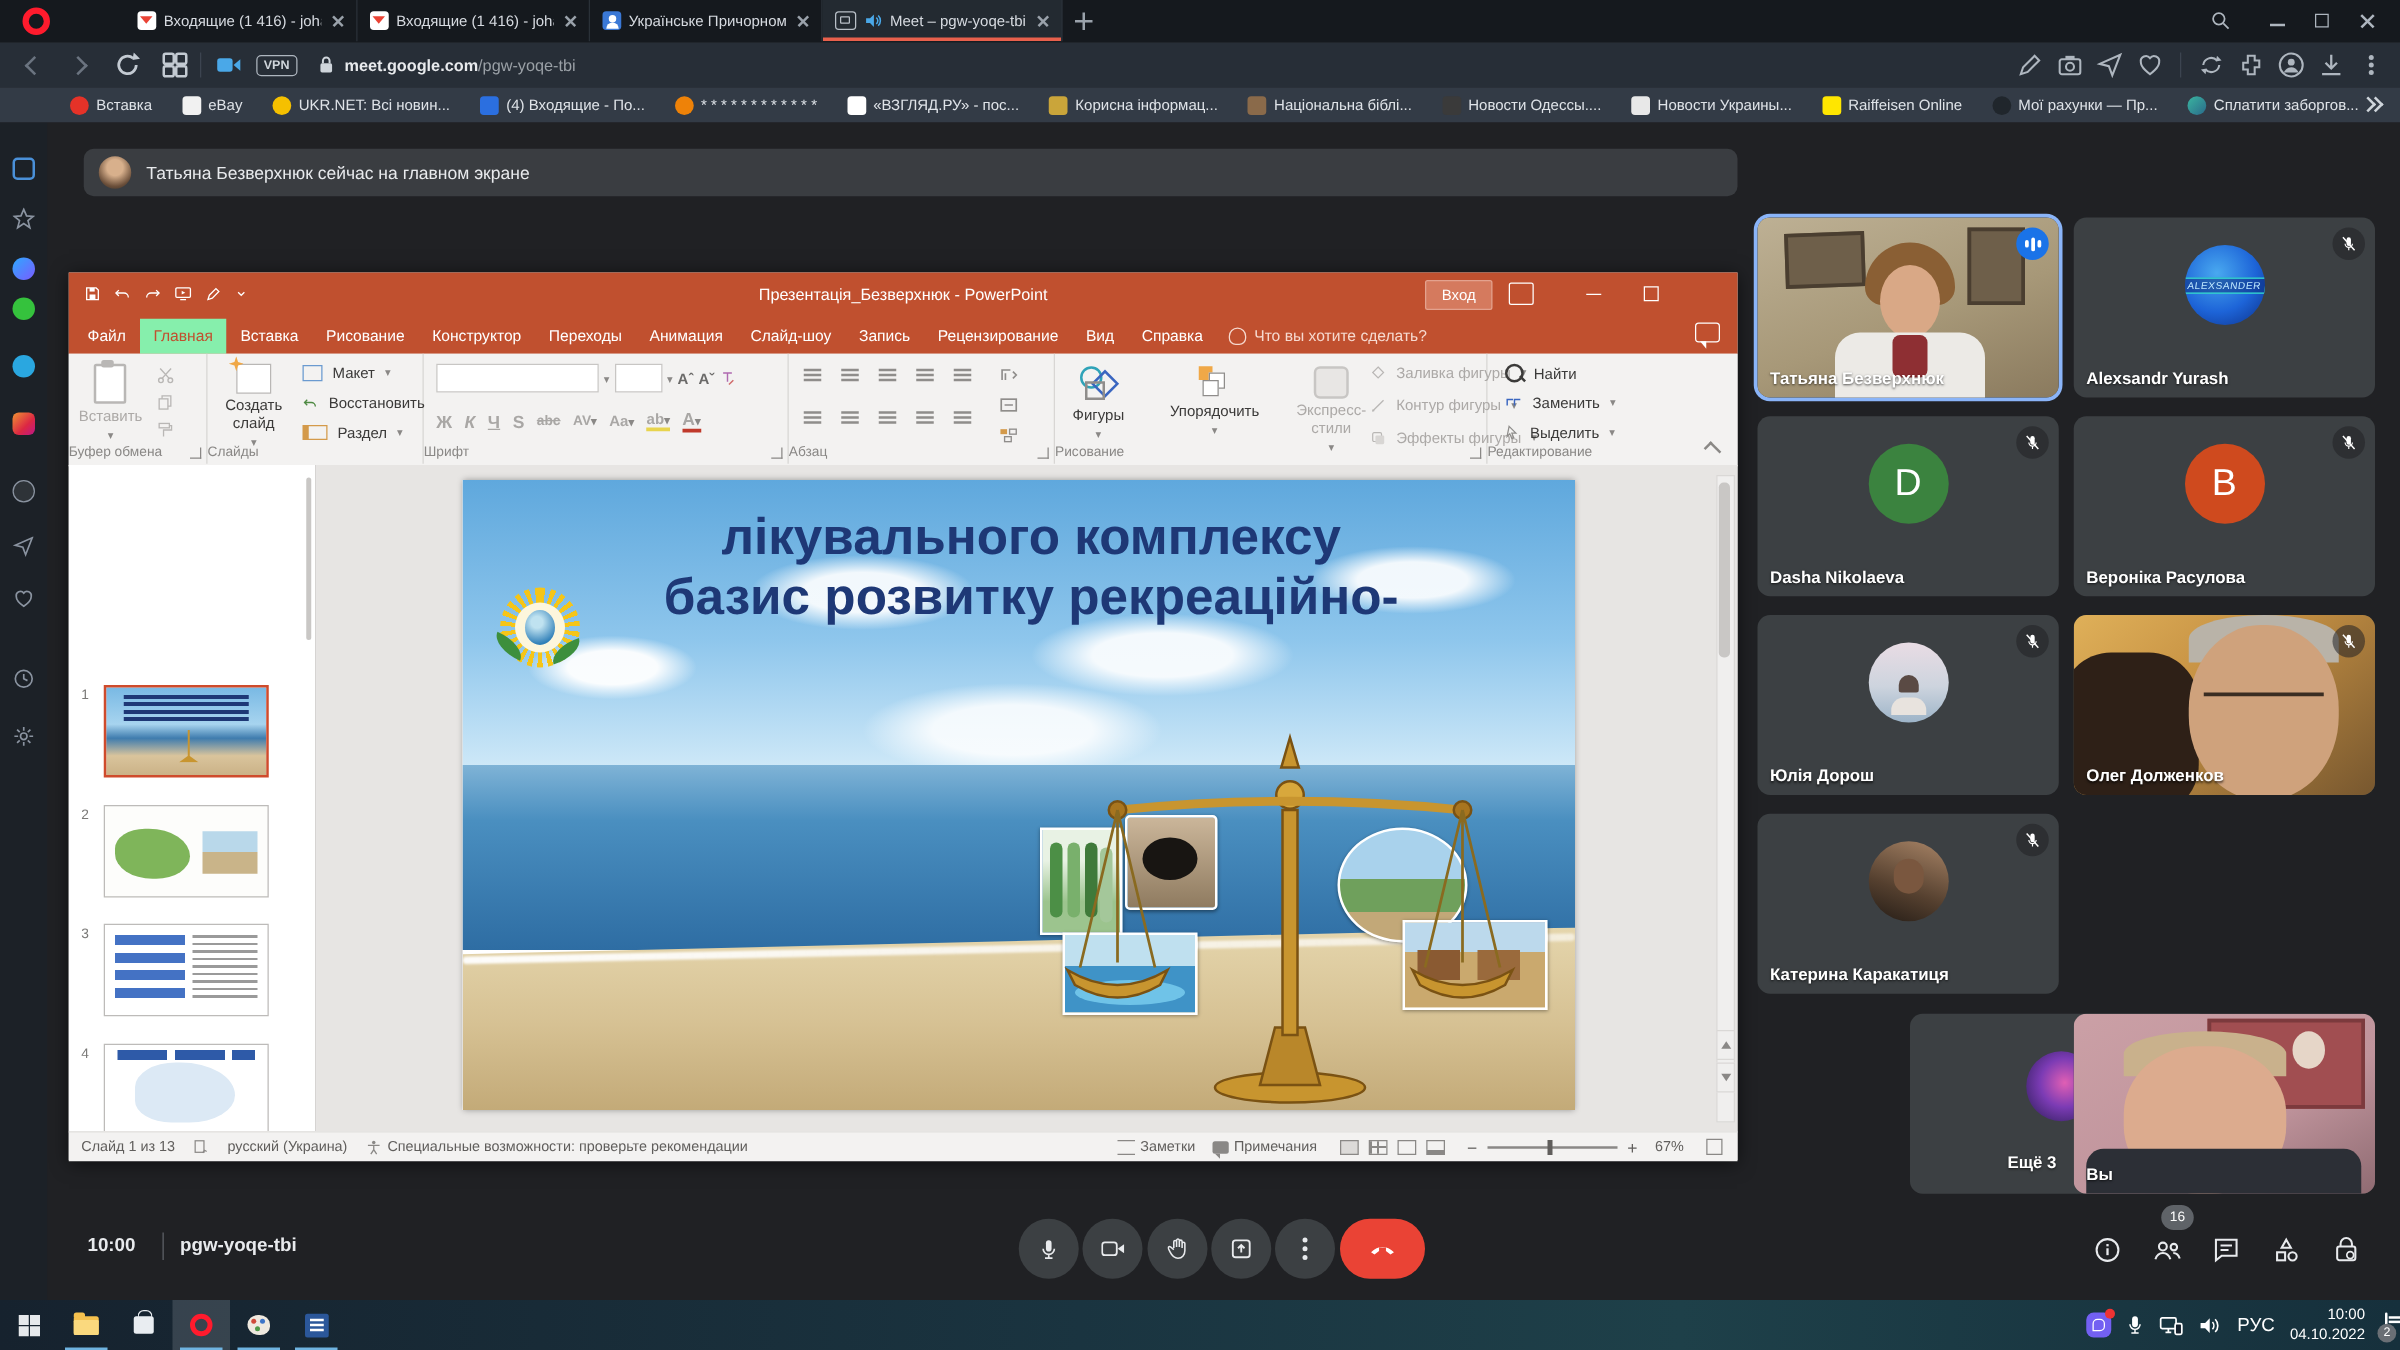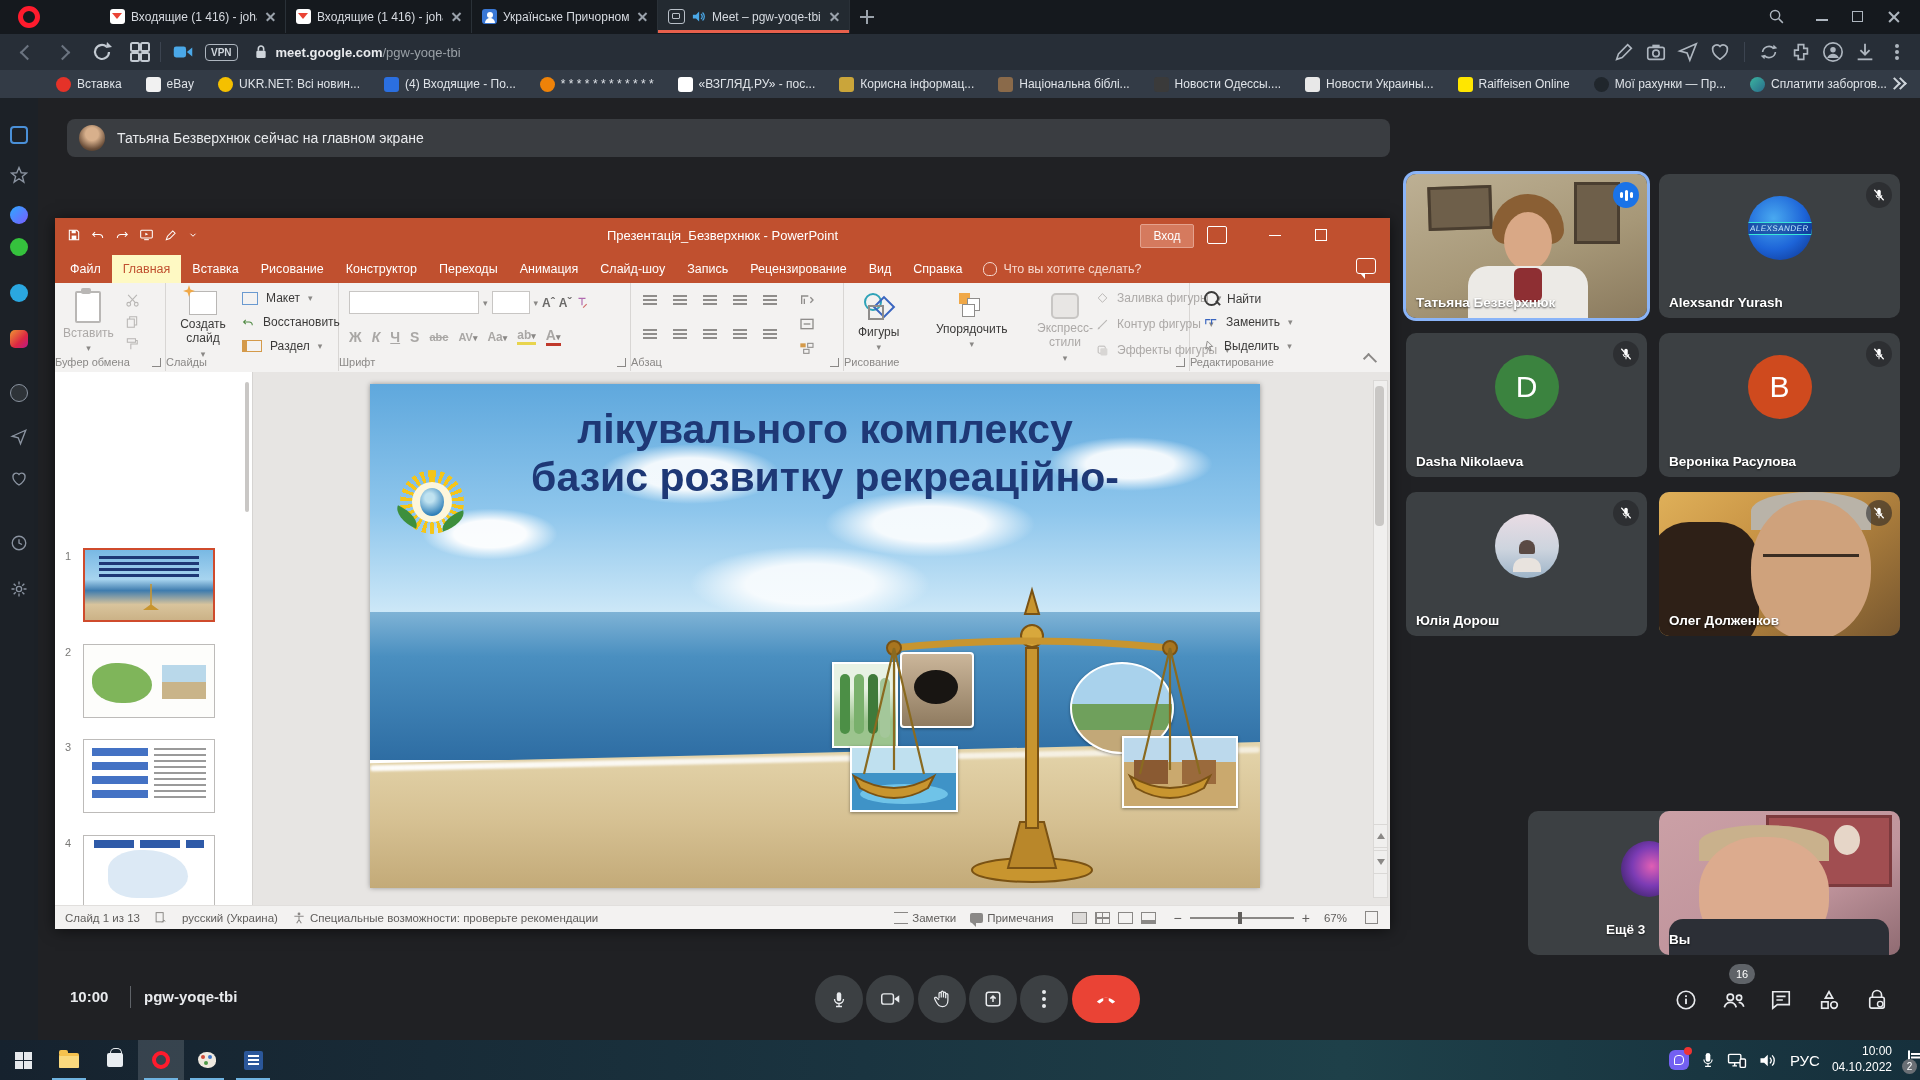--- a/index.html
+++ b/index.html
@@ -106,21 +106,21 @@
   .signin{position:absolute;left:1085px;top:6px;width:52px;height:22px;background:#d57a5e;border:1px solid #e4a28e;color:#fff;font-size:12px;display:flex;align-items:center;justify-content:center;border-radius:2px;}
   .ribbon-opts{position:absolute;left:1152px;top:8px;width:18px;height:16px;border:1.5px solid #fff;border-radius:2px;}
   .pwc{position:absolute;top:0;width:46px;height:34px;display:flex;align-items:center;justify-content:center;}
   .pwc-min i{width:12px;height:0;border-bottom:1.5px solid #fff;display:block;}
   .pwc-max i{width:10px;height:10px;border:1.5px solid #fff;display:block;}
   .pwc-x{position:relative;}
   .pwc-x:before,.pwc-x:after{content:"";position:absolute;left:16px;top:16px;width:14px;height:1.6px;background:#fff;}
   .pwc-x:before{transform:rotate(45deg);} .pwc-x:after{transform:rotate(-45deg);}
   #ppt-tabs{position:absolute;left:0;top:34px;width:1335px;height:31px;background:#c0502f;display:flex;align-items:flex-end;color:#fff;font-size:12.5px;}
   .ptab{padding:7px 11px;white-space:nowrap;}
-  .ptab.active{background:#fef9c3;color:#c0502f;}
+  .ptab.active{background:#86efac;color:#c0502f;}
   .tellme{display:flex;align-items:center;gap:6px;color:#f6d9cf;padding:7px 10px;}
   .bulb{width:12px;height:12px;border:1.5px solid #f6d9cf;border-radius:50% 50% 40% 40%;}
   .pcomment{position:absolute;right:14px;top:40px;width:18px;height:14px;border:1.6px solid #fff;border-radius:3px;}
   .pcomment:after{content:"";position:absolute;left:3px;bottom:-6px;border-left:5px solid transparent;border-right:0 solid transparent;border-top:6px solid #fff;}
   #ribbon{position:absolute;left:0;top:65px;width:1335px;height:89px;background:#f3f2f1;border-bottom:1px solid #d8d6d4;font-size:12px;color:#3b3a39;}
   .rgroup{position:absolute;top:0;height:88px;border-right:1px solid #d8d6d4;box-sizing:border-box;}
   .glabel{position:absolute;bottom:3px;left:0;right:0;text-align:left;font-size:11px;color:#8a8886;}
   .launch{position:absolute;right:4px;bottom:4px;width:8px;height:8px;border-right:1.5px solid #8a8886;border-bottom:1.5px solid #8a8886;}
   .gray{color:#aca9a7;}
   .bigbtn{display:flex;flex-direction:column;align-items:center;gap:3px;padding-top:8px;}
@@ -853,20 +853,31 @@
     <div class="micoff">
         <svg width="14" height="14" viewBox="0 0 24 24">
           <path d="M12 15a3 3 0 0 0 3-3V6a3 3 0 0 0-6 0v6a3 3 0 0 0 3 3z" fill="#fff"></path>
           <path d="M17 12a5 5 0 0 1-10 0M12 17v4" stroke="#fff" stroke-width="1.6" fill="none"></path>
           <line x1="4" y1="3" x2="20" y2="21" stroke="#fff" stroke-width="2"></line>
         </svg>
       </div>
     <div class="tname">Олег Долженков</div>
   </div>
 
+  <div class="tile abs" style="left:1406px;top:651px">
+    <div class="avcircle av-photo2"></div>
+    <div class="micoff">
+        <svg width="14" height="14" viewBox="0 0 24 24">
+          <path d="M12 15a3 3 0 0 0 3-3V6a3 3 0 0 0-6 0v6a3 3 0 0 0 3 3z" fill="#fff"></path>
+          <path d="M17 12a5 5 0 0 1-10 0M12 17v4" stroke="#fff" stroke-width="1.6" fill="none"></path>
+          <line x1="4" y1="3" x2="20" y2="21" stroke="#fff" stroke-width="2"></line>
+        </svg>
+      </div>
+    <div class="tname">Катерина Каракатиця</div>
+  </div>
 
 
   <div class="tile abs" style="left:1528px;top:811px">
     <div class="avcircle av-galaxy" style="width:56px;height:56px;top:30px"></div>
     <div class="tname" style="left:78px;bottom:18px">Ещё 3</div>
   </div>
 
   <div class="tile abs" style="left:1659px;top:811px">
     <div class="vid vid-self">
         <i class="paint" style="position:absolute"></i>

